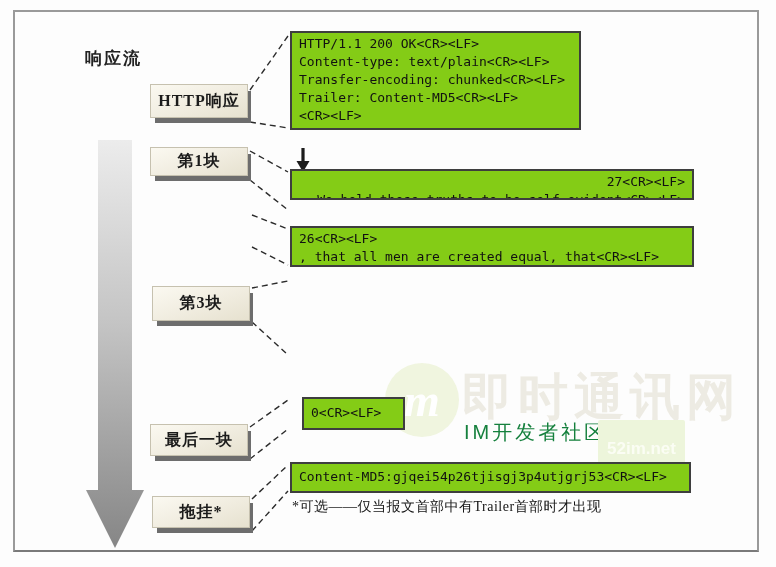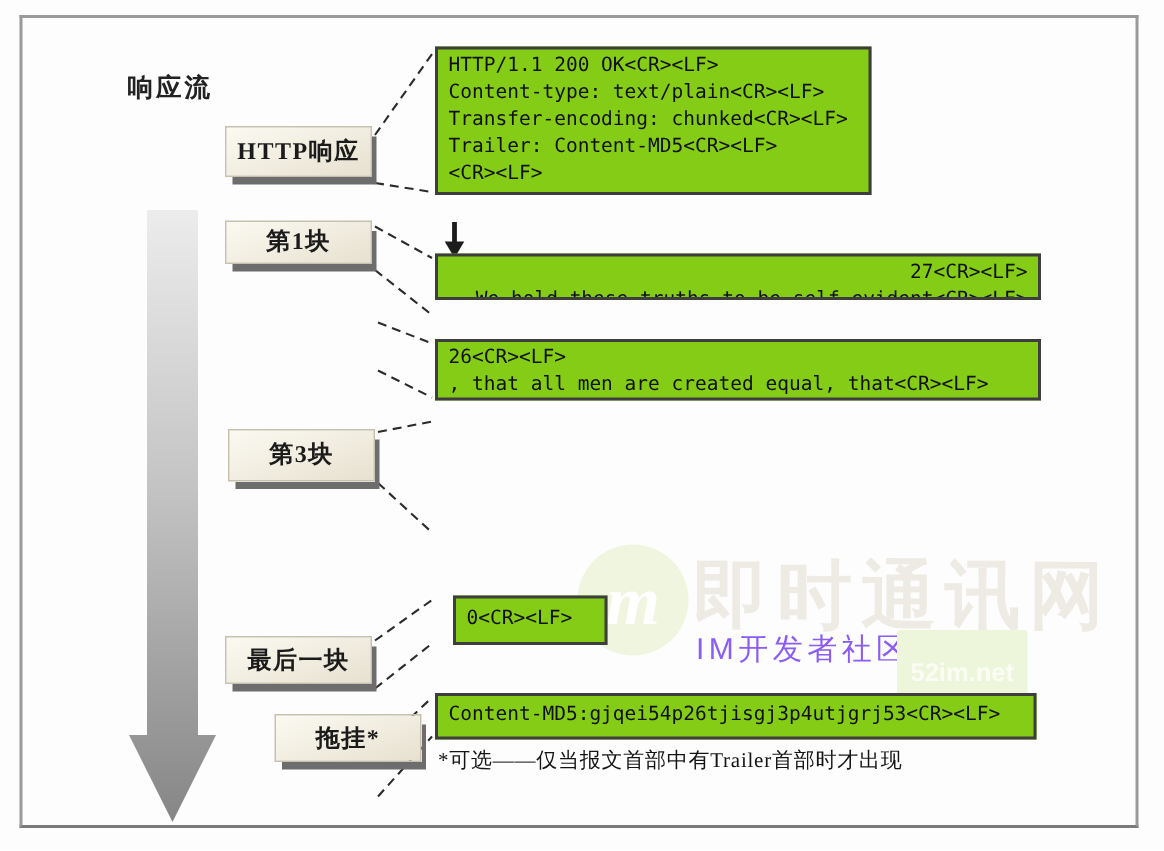--- a/index.html
+++ b/index.html
@@ -46,21 +46,21 @@
     font-family:"Liberation Serif",serif;font-style:italic;font-weight:bold;
     font-size:46px;color:#ffffff;
   }
   .wm-title{
     position:absolute;left:462px;top:364px;
     font-family:"Liberation Sans",sans-serif;font-weight:bold;
     font-size:50px;color:#edebe3;letter-spacing:6px;white-space:nowrap;
   }
   .wm-sub{
     position:absolute;left:464px;top:419px;
-    font-size:20px;color:#8b5cf6;letter-spacing:3px;white-space:nowrap;
+    font-size:20px;color:#15803d;letter-spacing:3px;white-space:nowrap;
   }
   .wm-badge{
     position:absolute;left:598px;top:420px;padding:19px 9px;
     background:#edf5db;color:#fbfdf4;font-size:17px;font-weight:bold;
     border-radius:2px;white-space:nowrap;
   }
 </style>
 </head>
 <body>
 
@@ -103,21 +103,21 @@
     <div class="wm-sub">IM开发者社区</div>
     <div class="wm-badge">52im.net</div>
   </div>
 
   <div class="stream-label">响应流</div>
 
   <div class="label-box" style="left:150px;top:84px;width:98px;height:34px;">HTTP响应</div>
   <div class="label-box" style="left:150px;top:147px;width:98px;height:29px;">第1块</div>
   <div class="label-box" style="left:152px;top:286px;width:98px;height:35px;">第3块</div>
   <div class="label-box" style="left:150px;top:424px;width:98px;height:32px;">最后一块</div>
-  <div class="label-box" style="left:152px;top:476px;width:98px;height:32px;margin-left:31px;">拖挂*</div>
+  <div class="label-box" style="left:152px;top:496px;width:98px;height:32px;">拖挂*</div>
 
   <div class="code-box" style="left:290px;top:31px;width:291px;height:99px;">HTTP/1.1 200 OK&lt;CR&gt;&lt;LF&gt;
 Content-type: text/plain&lt;CR&gt;&lt;LF&gt;
 Transfer-encoding: chunked&lt;CR&gt;&lt;LF&gt;
 Trailer: Content-MD5&lt;CR&gt;&lt;LF&gt;
 &lt;CR&gt;&lt;LF&gt;</div>
 
 
   <div class="code-box" style="left:290px;top:169px;width:404px;height:31px;text-align:right;">27&lt;CR&gt;&lt;LF&gt;
 We hold these truths to be self-evident&lt;CR&gt;&lt;LF&gt;</div>

